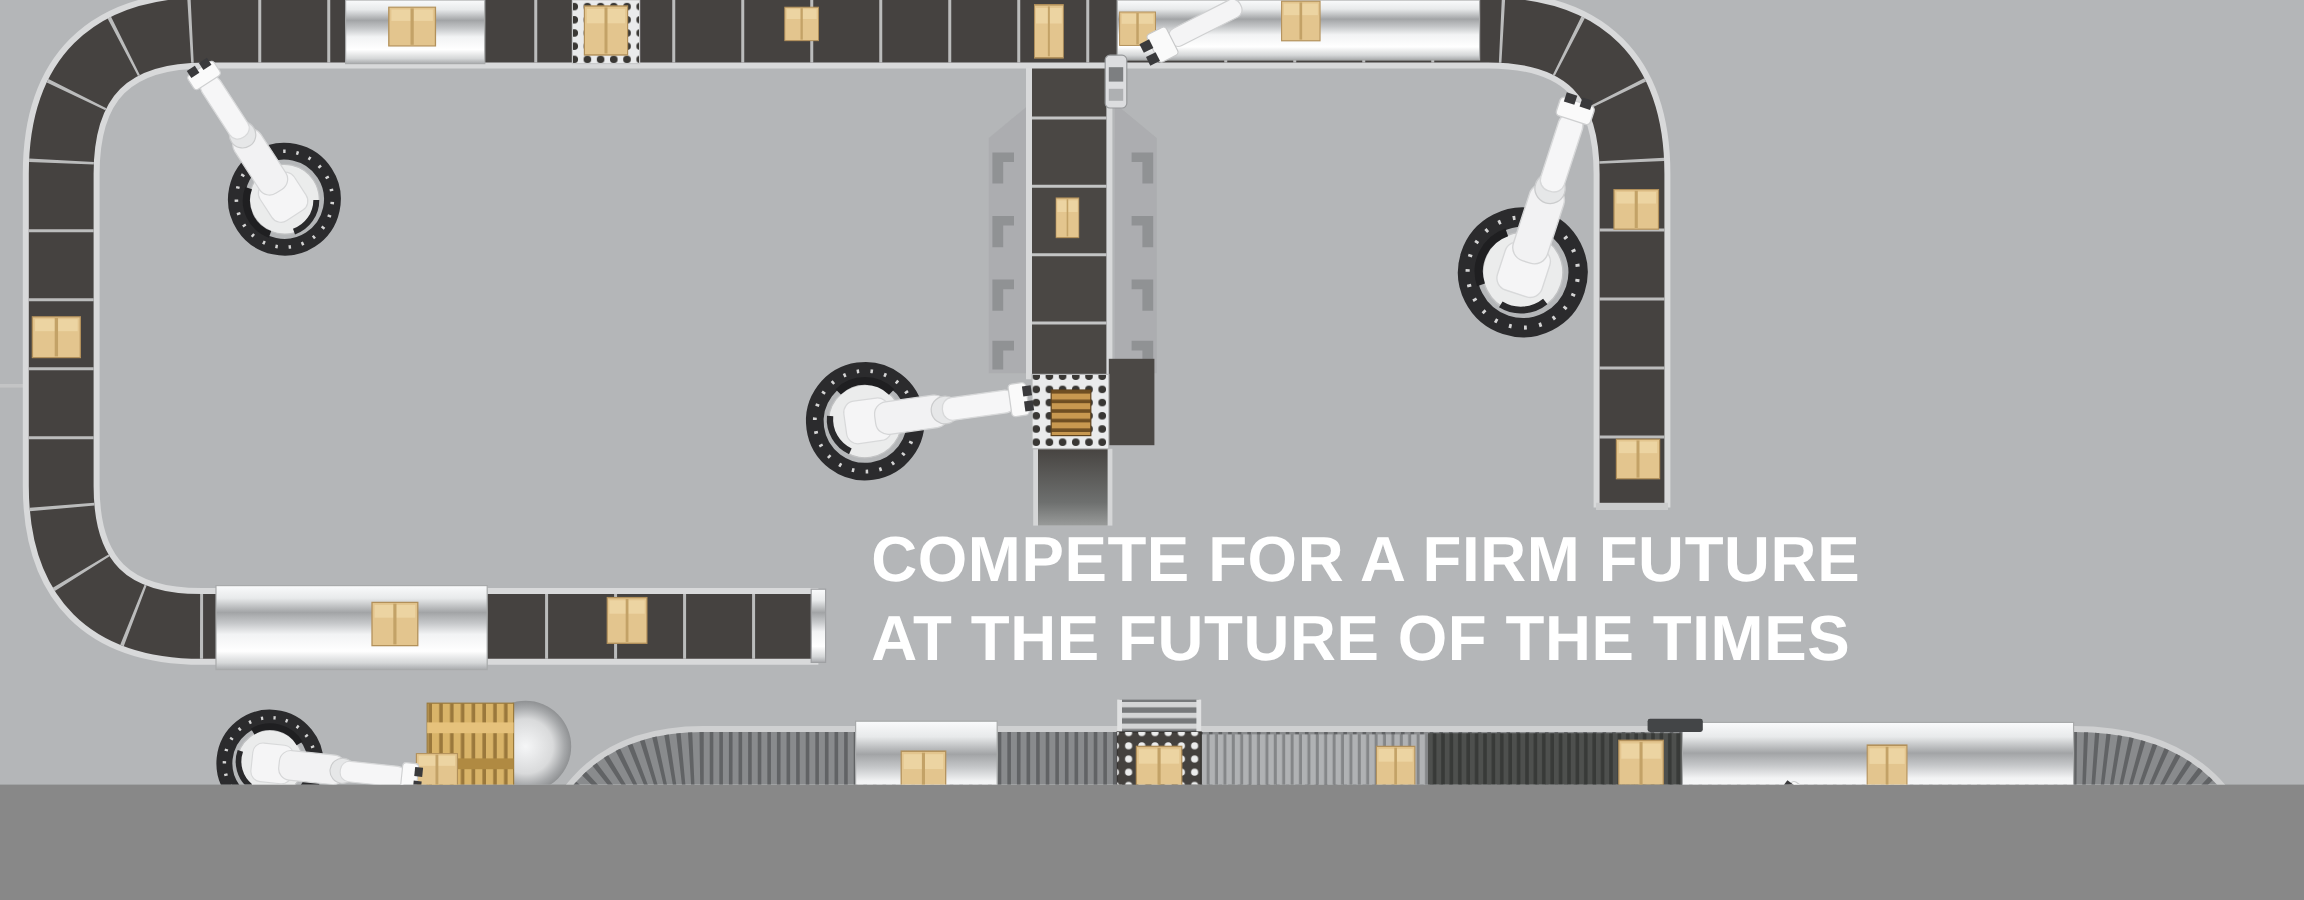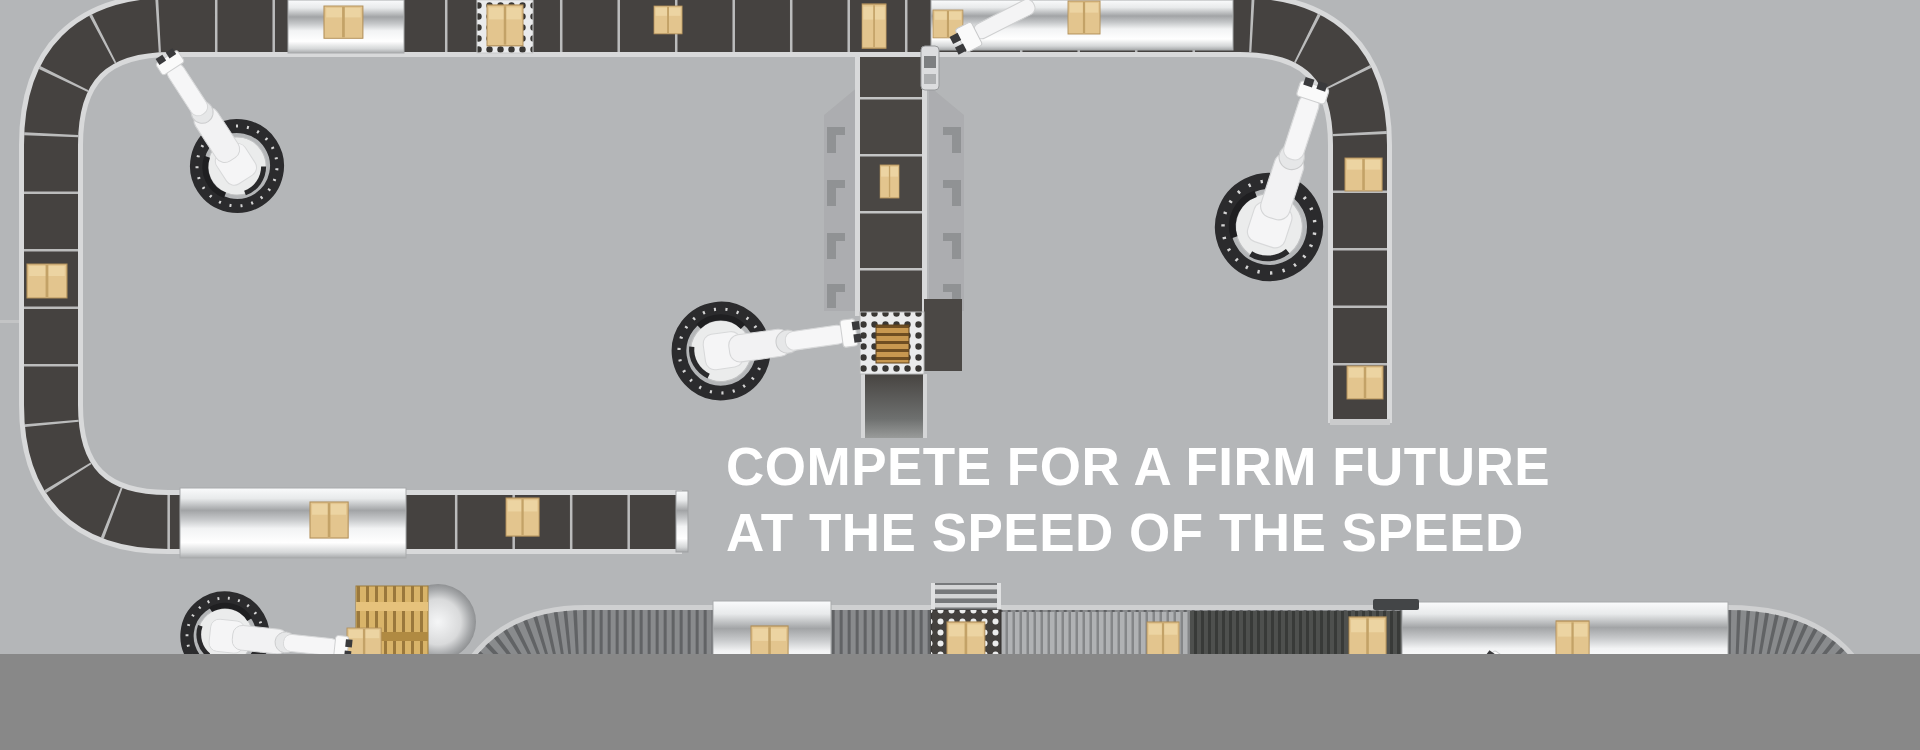--- a/index.html
+++ b/index.html
@@ -248,15 +248,15 @@
   <g transform="translate(975,34) rotate(-27)">
     <rect x="0" y="-8" width="66" height="16" rx="7" fill="#f4f4f5" stroke="#cfd0d1"></rect>
     <rect x="-16" y="-13" width="18" height="26" rx="3" fill="#fafafa" stroke="#c8c9ca"></rect>
     <rect x="-24" y="-9" width="9" height="8" fill="#3a3a3c"></rect>
     <rect x="-24" y="3" width="9" height="8" fill="#3a3a3c"></rect>
   </g>
 </svg>
 
 <div class="headline">
   <span>COMPETE FOR A FIRM FUTURE</span>
-  <span>AT THE SPEED OF THE SPEED</span>
+  <span>AT THE FUTURE OF THE TIMES</span>
 </div>
 </div>
 
 </body></html>

